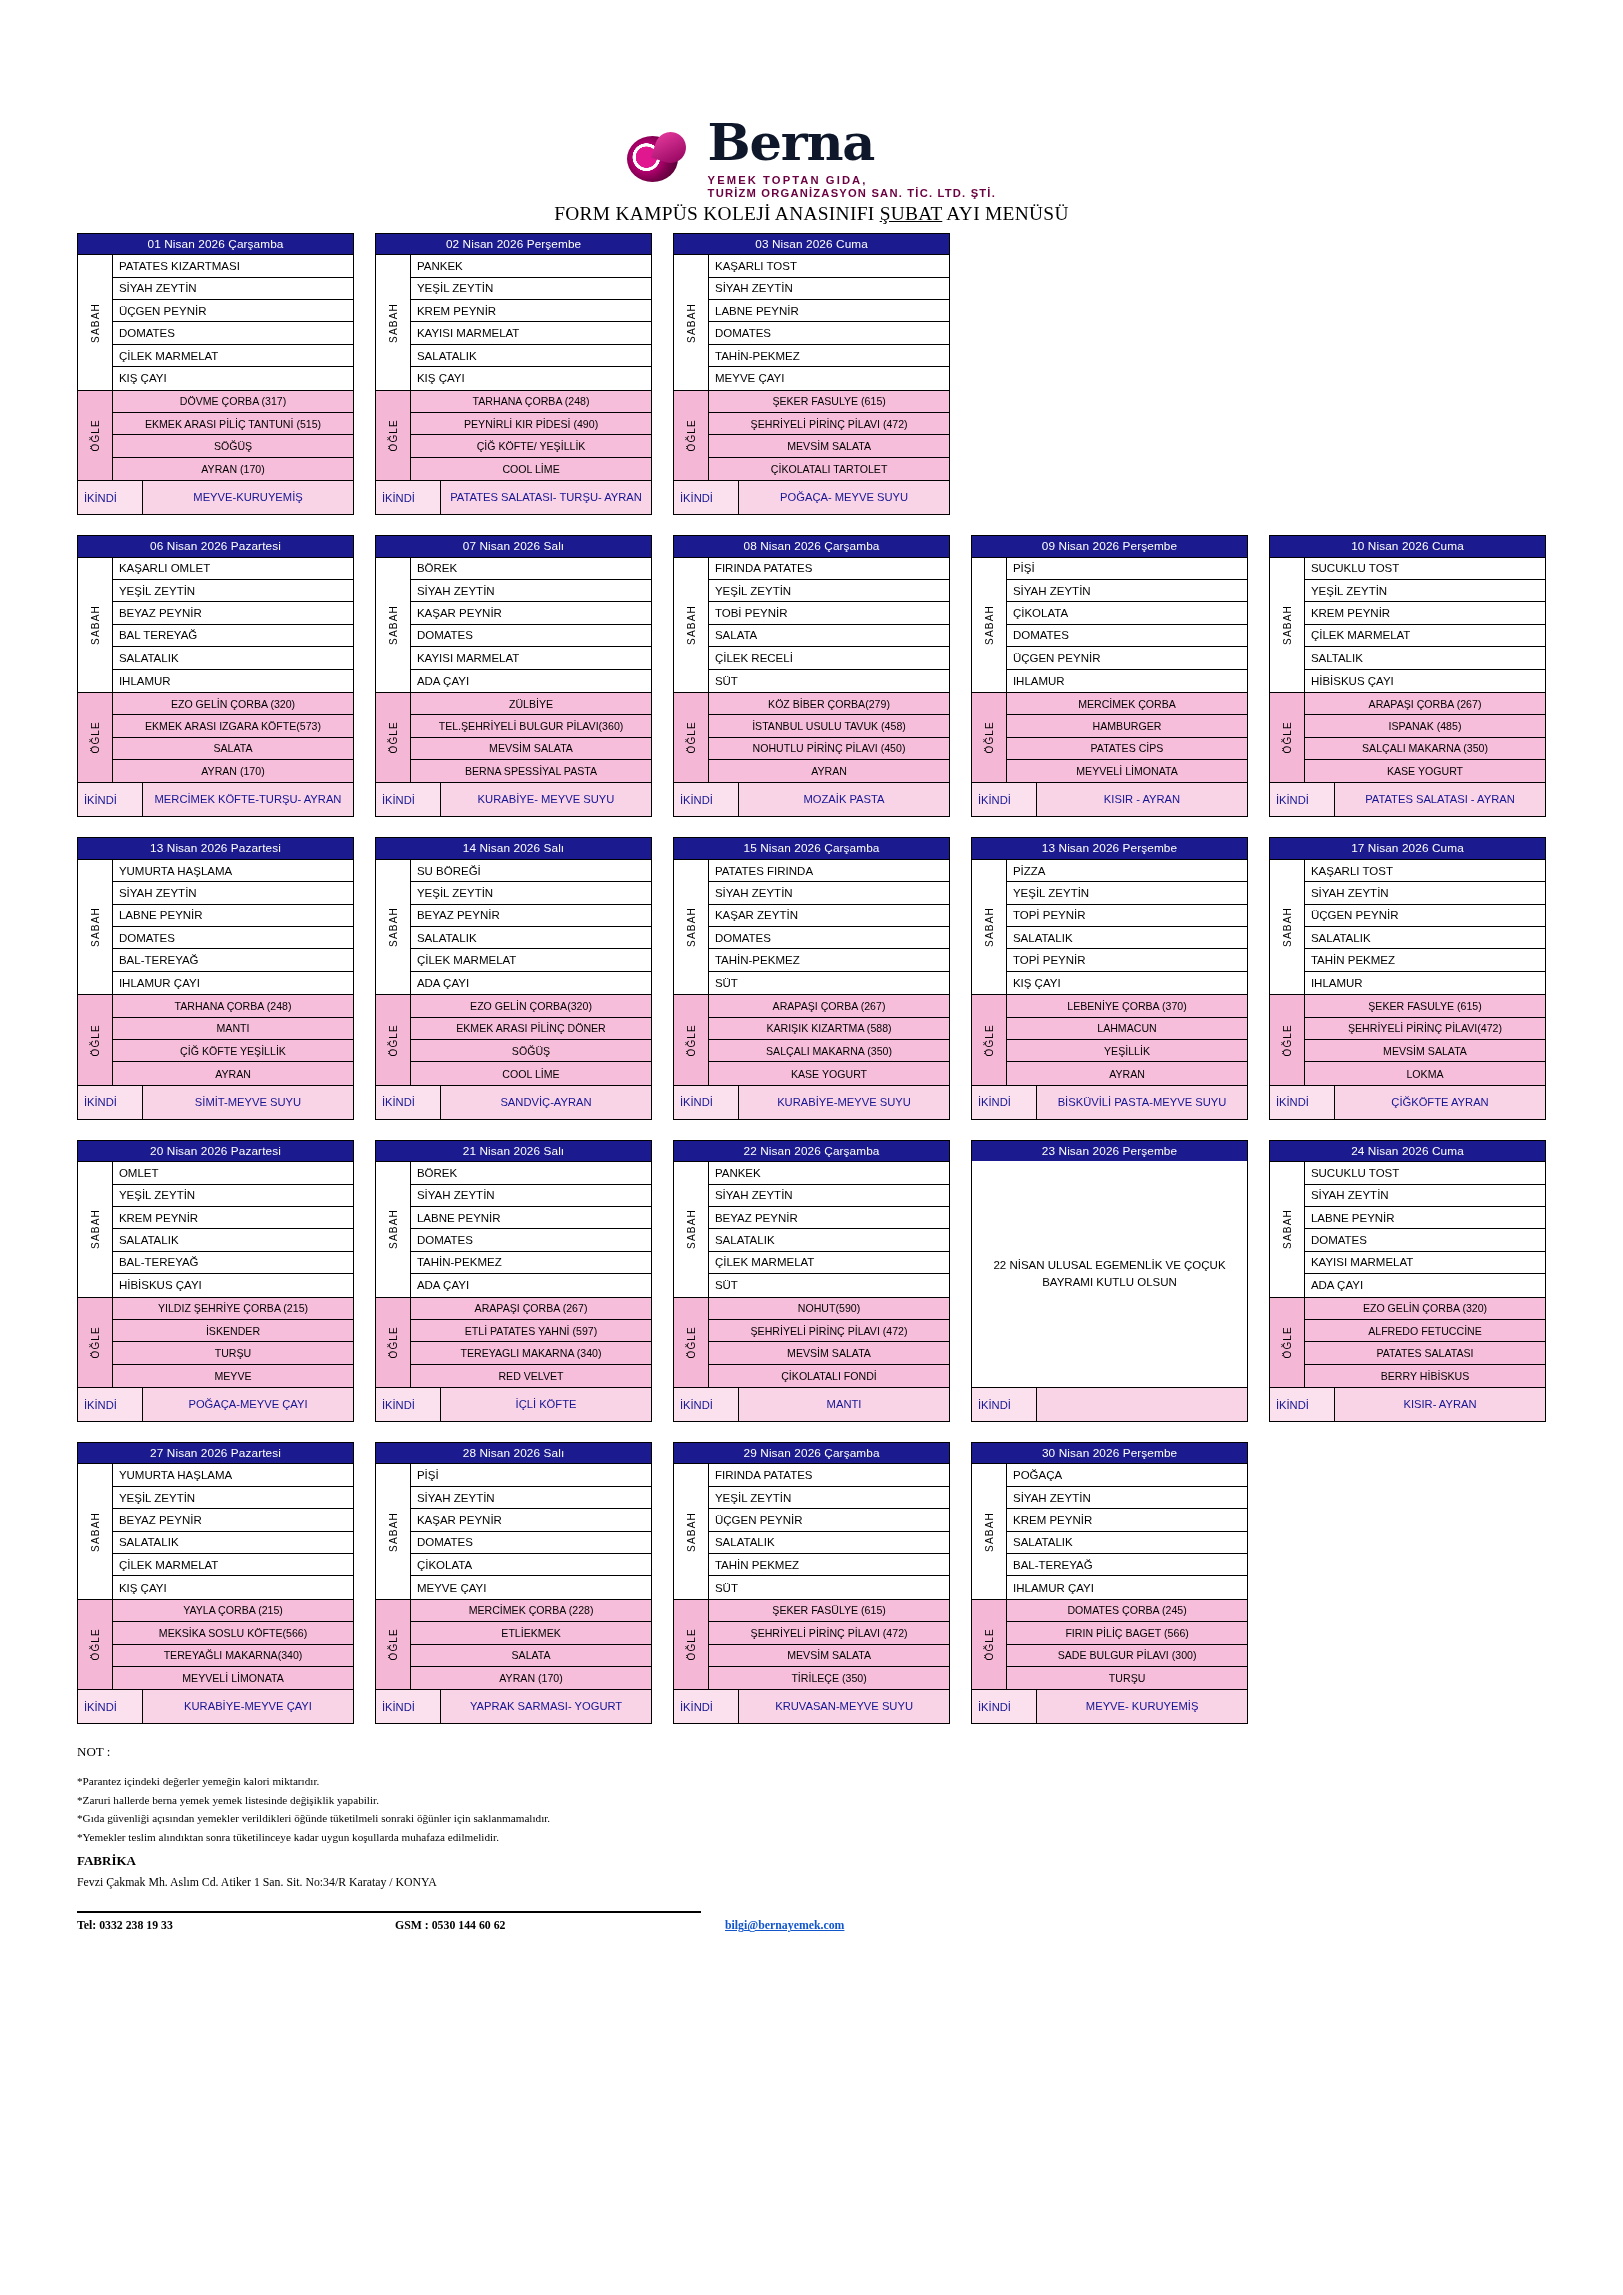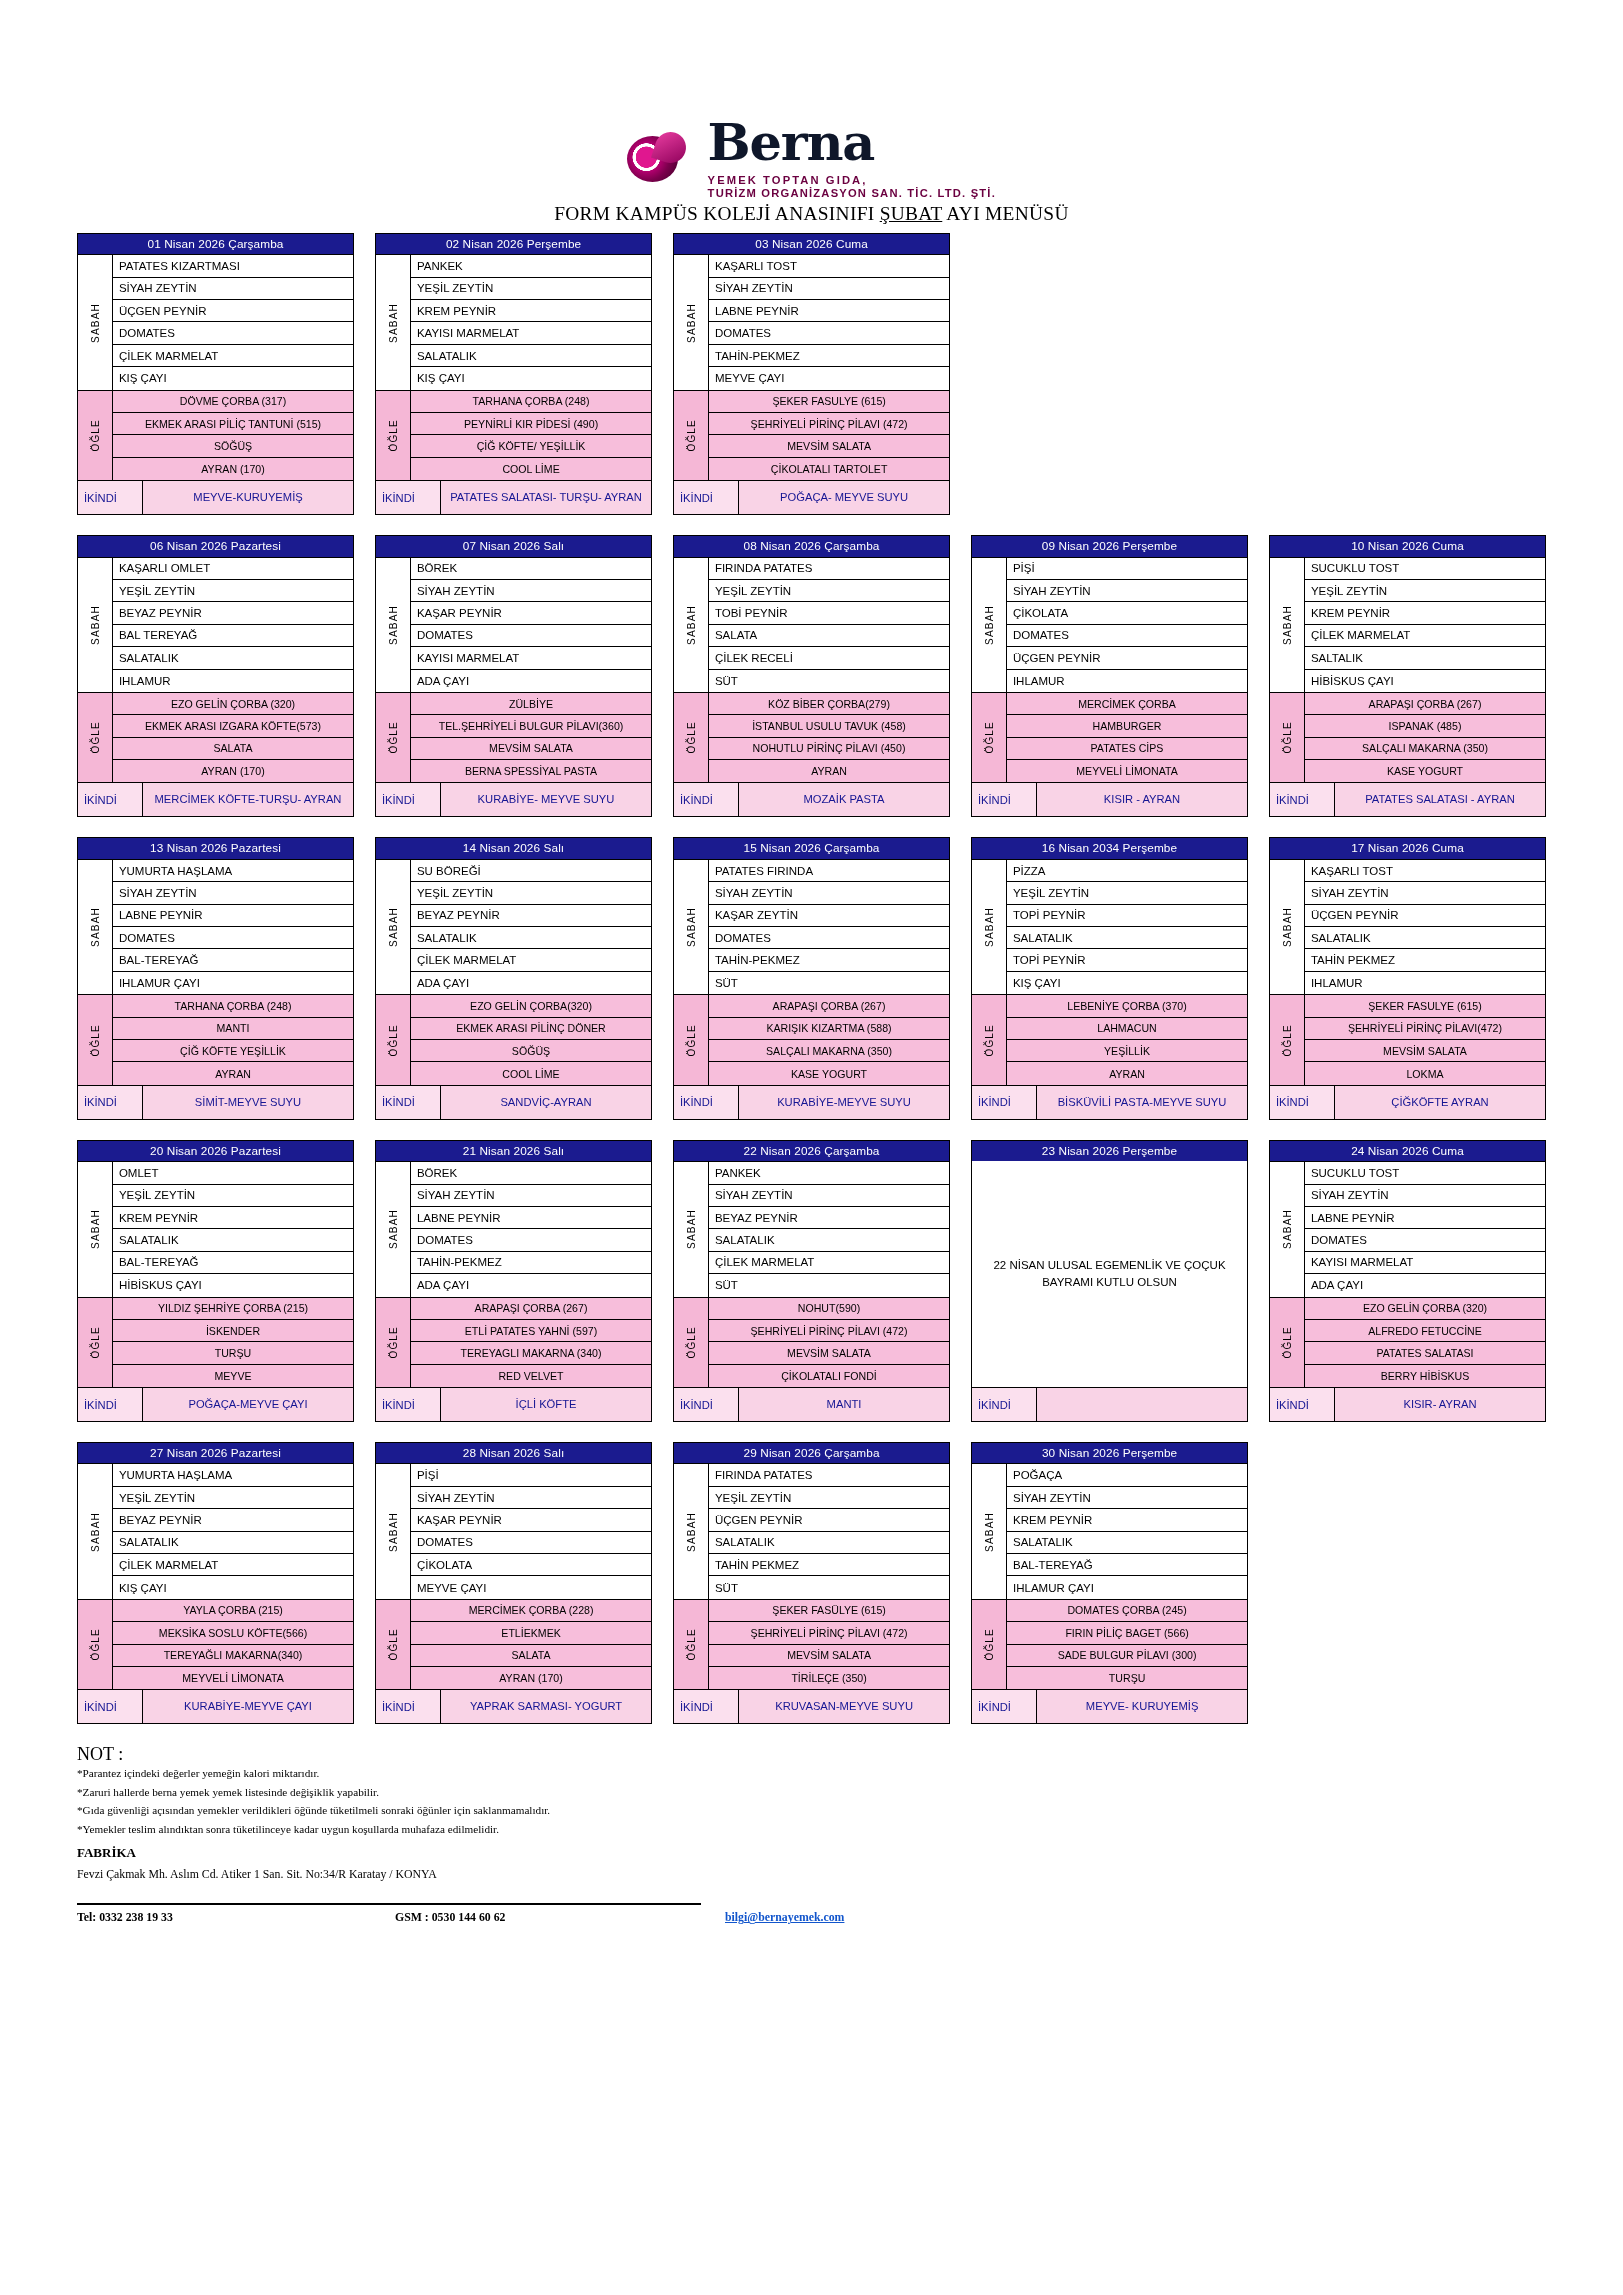--- a/index.html
+++ b/index.html
@@ -173,21 +173,21 @@
     flex:1 1 auto;
     display:flex; align-items:center; justify-content:center;
     text-align:center;
     font-size:11.5px;
     line-height:1.45;
     padding:11.8px;
   }
 
   
   .notes { margin-top:15.3px; font-family:"Liberation Serif", serif; }
-  .notes .nt { font-size:18px; margin-bottom:2px; }
+  .notes .nt { font-size:13px; margin-bottom:15px; }
   .notes .ln { font-size:11.2px; margin-bottom:6.5px; }
   .fab { font-size:13px; font-weight:bold; margin-top:10.6px; margin-bottom:5.9px; font-family:"Liberation Serif", serif;}
   .addr { font-size:11.8px; font-family:"Liberation Serif", serif; margin-bottom:21px; }
   .contact {
     display:flex; align-items:center; font-size:11.8px;
     font-family:"Liberation Serif", serif; font-weight:bold;
   }
   .contact .c1 { width:318px; }
   .contact .c2 { width:330px; }
   .contact .c3 a, .contact .c3 { color:#1155cc; text-decoration:underline; font-weight:bold; }
@@ -556,21 +556,21 @@
               <div class="row">SALÇALI MAKARNA (350)</div>
               <div class="row">KASE YOGURT</div>
             </div>
           </div>
           <div class="band-ikindi">
             <div class="lbl">İKİNDİ</div>
             <div class="val">KURABİYE-MEYVE SUYU</div>
           </div>
         </div>
         <div class="day">
-          <div class="day-head">16 Nisan 2034 Perşembe</div>
+          <div class="day-head">13 Nisan 2026 Perşembe</div>
           <div class="band band-sabah">
             <div class="band-label">
               <span>SABAH</span>
             </div>
             <div class="rows">
               <div class="row">PİZZA</div>
               <div class="row">YEŞİL ZEYTİN</div>
               <div class="row">TOPİ PEYNİR</div>
               <div class="row">SALATALIK</div>
               <div class="row">TOPİ PEYNİR</div>

